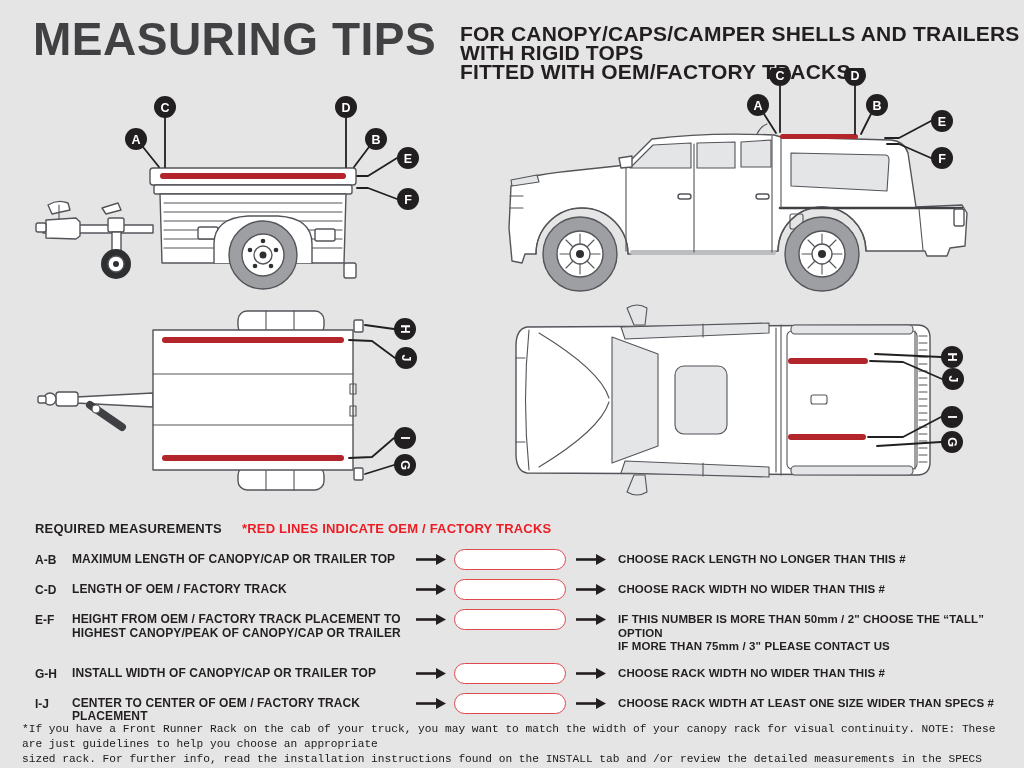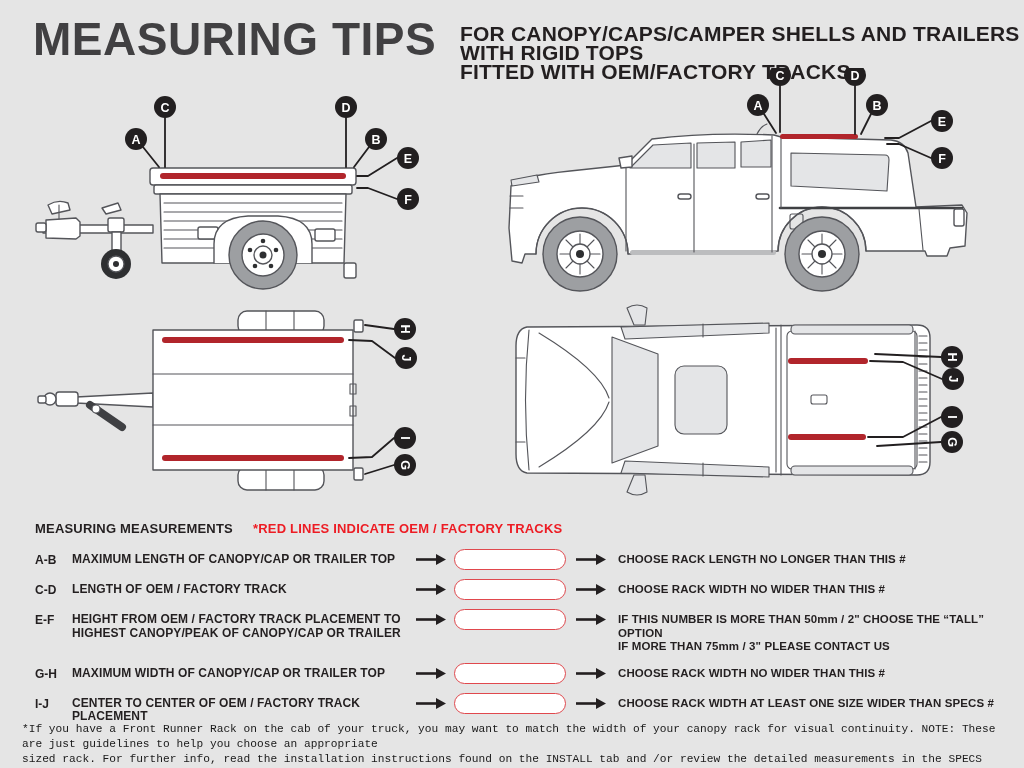--- a/index.html
+++ b/index.html
@@ -266,21 +266,21 @@
       <g class="callout">
         <path class="leader" d="M446,142 L382,146"></path>
         <circle cx="457" cy="142" r="11"></circle>
         <text x="457" y="146.5" transform="rotate(90 457 142)">G</text>
       </g>
     </svg>
   </div>
 
   <div class="measure">
     <div class="m-head">
-      <span>MEASURING MEASUREMENTS</span>
+      <span>REQUIRED MEASUREMENTS</span>
       <span class="m-note">*RED LINES INDICATE OEM / FACTORY TRACKS</span>
     </div>
     <div class="m-rows">
 
       <div class="mrow">
         <span class="m-range">A-B</span>
         <span class="m-label">MAXIMUM  LENGTH OF CANOPY/CAP OR TRAILER TOP</span>
         <span class="m-arrow"><svg width="30" height="11" viewBox="0 0 30 11">
               <line x1="0" y1="5.5" x2="21" y2="5.5" stroke="#231f20" stroke-width="2.6"></line>
               <polygon points="20,0 30,5.5 20,11" fill="#231f20"></polygon>
@@ -320,21 +320,21 @@
         <span class="m-arrow m-arrow2"><svg width="30" height="11" viewBox="0 0 30 11">
               <line x1="0" y1="5.5" x2="21" y2="5.5" stroke="#231f20" stroke-width="2.6"></line>
               <polygon points="20,0 30,5.5 20,11" fill="#231f20"></polygon>
             </svg></span>
         <span class="m-result">IF THIS NUMBER IS MORE THAN 50mm / 2" CHOOSE THE “TALL” OPTION
 IF MORE THAN 75mm / 3" PLEASE CONTACT US</span>
       </div>
 
       <div class="mrow">
         <span class="m-range">G-H</span>
-        <span class="m-label">MAXIMUM  WIDTH OF CANOPY/CAP OR TRAILER TOP</span>
+        <span class="m-label">INSTALL  WIDTH OF CANOPY/CAP OR TRAILER TOP</span>
         <span class="m-arrow"><svg width="30" height="11" viewBox="0 0 30 11">
               <line x1="0" y1="5.5" x2="21" y2="5.5" stroke="#231f20" stroke-width="2.6"></line>
               <polygon points="20,0 30,5.5 20,11" fill="#231f20"></polygon>
             </svg></span>
         <span class="m-oval"></span>
         <span class="m-arrow m-arrow2"><svg width="30" height="11" viewBox="0 0 30 11">
               <line x1="0" y1="5.5" x2="21" y2="5.5" stroke="#231f20" stroke-width="2.6"></line>
               <polygon points="20,0 30,5.5 20,11" fill="#231f20"></polygon>
             </svg></span>
         <span class="m-result">CHOOSE RACK WIDTH NO WIDER THAN THIS #</span>

